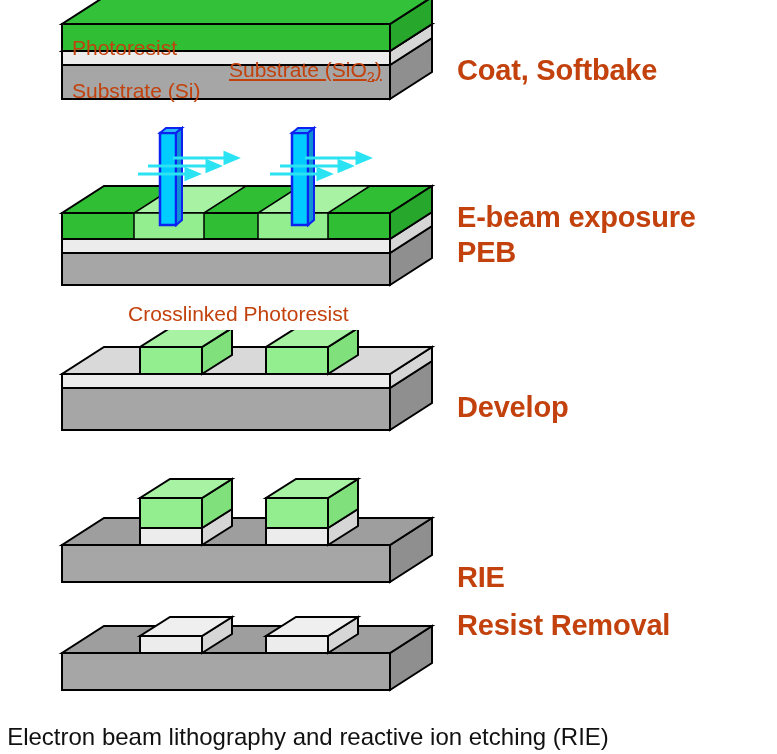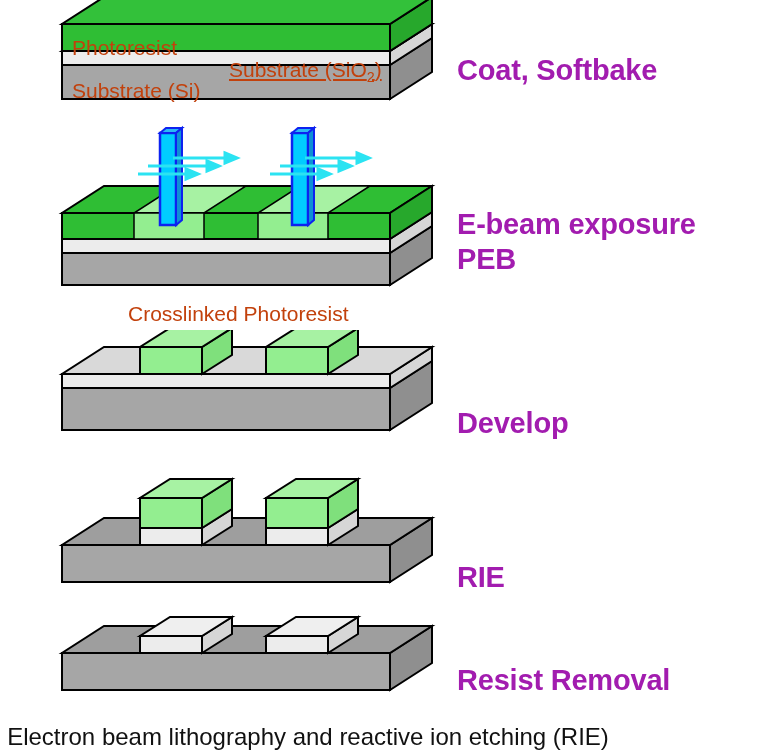--- a/index.html
+++ b/index.html
@@ -3,21 +3,21 @@
 <meta charset="utf-8">
 <style>
   html,body{margin:0;padding:0;}
   body{
     width:777px;height:754px;background:#ffffff;position:relative;
     font-family:"Liberation Sans", sans-serif;overflow:hidden;
   }
   .stage{position:absolute;left:0;top:0;width:777px;}
   .svgwrap{position:absolute;left:0;top:0;}
   .step-label{
-    position:absolute;font-weight:bold;color:#a21caf;
+    position:absolute;font-weight:bold;color:#c2410c;
     font-size:29px;letter-spacing:-0.2px;line-height:1.22;
     white-space:pre-line;
   }
   .inline-label{
     position:absolute;color:#c2410c;font-size:21px;
     font-family:"Liberation Sans", sans-serif;white-space:nowrap;
   }
   .caption{
     position:absolute;left:0;top:723px;width:616px;text-align:center;
     font-size:24px;color:#111;font-family:"Liberation Sans", sans-serif;
@@ -109,21 +109,21 @@
     <g stroke="#2BE3F2" stroke-width="3" fill="#2BE3F2">
       <line x1="305" y1="33" x2="357" y2="33"></line>
         <polygon points="357,28 369,33 357,38"></polygon>
       <line x1="280" y1="41" x2="339" y2="41"></line>
         <polygon points="339,36 351,41 339,46"></polygon>
       <line x1="270" y1="49" x2="318" y2="49"></line>
         <polygon points="318,44 330,49 318,54"></polygon>
     </g>
   </svg>
 
-  <div class="step-label" style="left:457px;top:207px;">E-beam exposure
+  <div class="step-label" style="left:457px;top:200px;">E-beam exposure
 PEB</div>
 </div>
 
 <div class="stage">
   <div class="inline-label" style="left:128px;top:302px;">Crosslinked Photoresist</div>
 
   <svg class="svgwrap" width="460" height="130" viewBox="0 0 460 130" style="top:330px;">
 
     <g>
       <polygon points="62,58 62,100 390,100 390,58" fill="#A6A6A6" stroke="#000" stroke-width="2"></polygon>
@@ -142,21 +142,21 @@
       <polygon points="140,17 202,17 232,-2 170,-2" fill="#A7F2A3" stroke="#000" stroke-width="2"></polygon>
     </g>
 
     <g>
       <polygon points="266,17 266,44 328,44 328,17" fill="#93EE90" stroke="#000" stroke-width="2"></polygon>
       <polygon points="328,44 328,17 358,-2 358,25" fill="#7FE07C" stroke="#000" stroke-width="2"></polygon>
       <polygon points="266,17 328,17 358,-2 296,-2" fill="#A7F2A3" stroke="#000" stroke-width="2"></polygon>
     </g>
   </svg>
 
-  <div class="step-label" style="left:457px;top:406px;">Develop</div>
+  <div class="step-label" style="left:457px;top:390px;">Develop</div>
 </div>
 
 <div class="stage">
   <svg class="svgwrap" width="460" height="130" viewBox="0 0 460 130" style="top:470px;">
 
     <g>
       <polygon points="62,75 62,112 390,112 390,75" fill="#A6A6A6" stroke="#000" stroke-width="2"></polygon>
       <polygon points="390,112 390,75 432,48 432,85" fill="#8F8F8F" stroke="#000" stroke-width="2"></polygon>
       <polygon points="62,75 390,75 432,48 104,48" fill="#9E9E9E" stroke="#000" stroke-width="2"></polygon>
     </g>
@@ -202,16 +202,16 @@
       <polygon points="140,28 202,28 232,9 170,9" fill="#EFEFEF" stroke="#000" stroke-width="2"></polygon>
     </g>
 
     <g>
       <polygon points="266,28 266,45 328,45 328,28" fill="#ECECEC" stroke="#000" stroke-width="2"></polygon>
       <polygon points="328,45 328,28 358,9 358,26" fill="#D6D6D6" stroke="#000" stroke-width="2"></polygon>
       <polygon points="266,28 328,28 358,9 296,9" fill="#EFEFEF" stroke="#000" stroke-width="2"></polygon>
     </g>
   </svg>
 
-  <div class="step-label" style="left:457px;top:663px;">Resist Removal</div>
+  <div class="step-label" style="left:457px;top:608px;">Resist Removal</div>
 </div>
 
 <div class="caption">Electron beam lithography and reactive ion etching (RIE)</div>
 
 </body></html>

